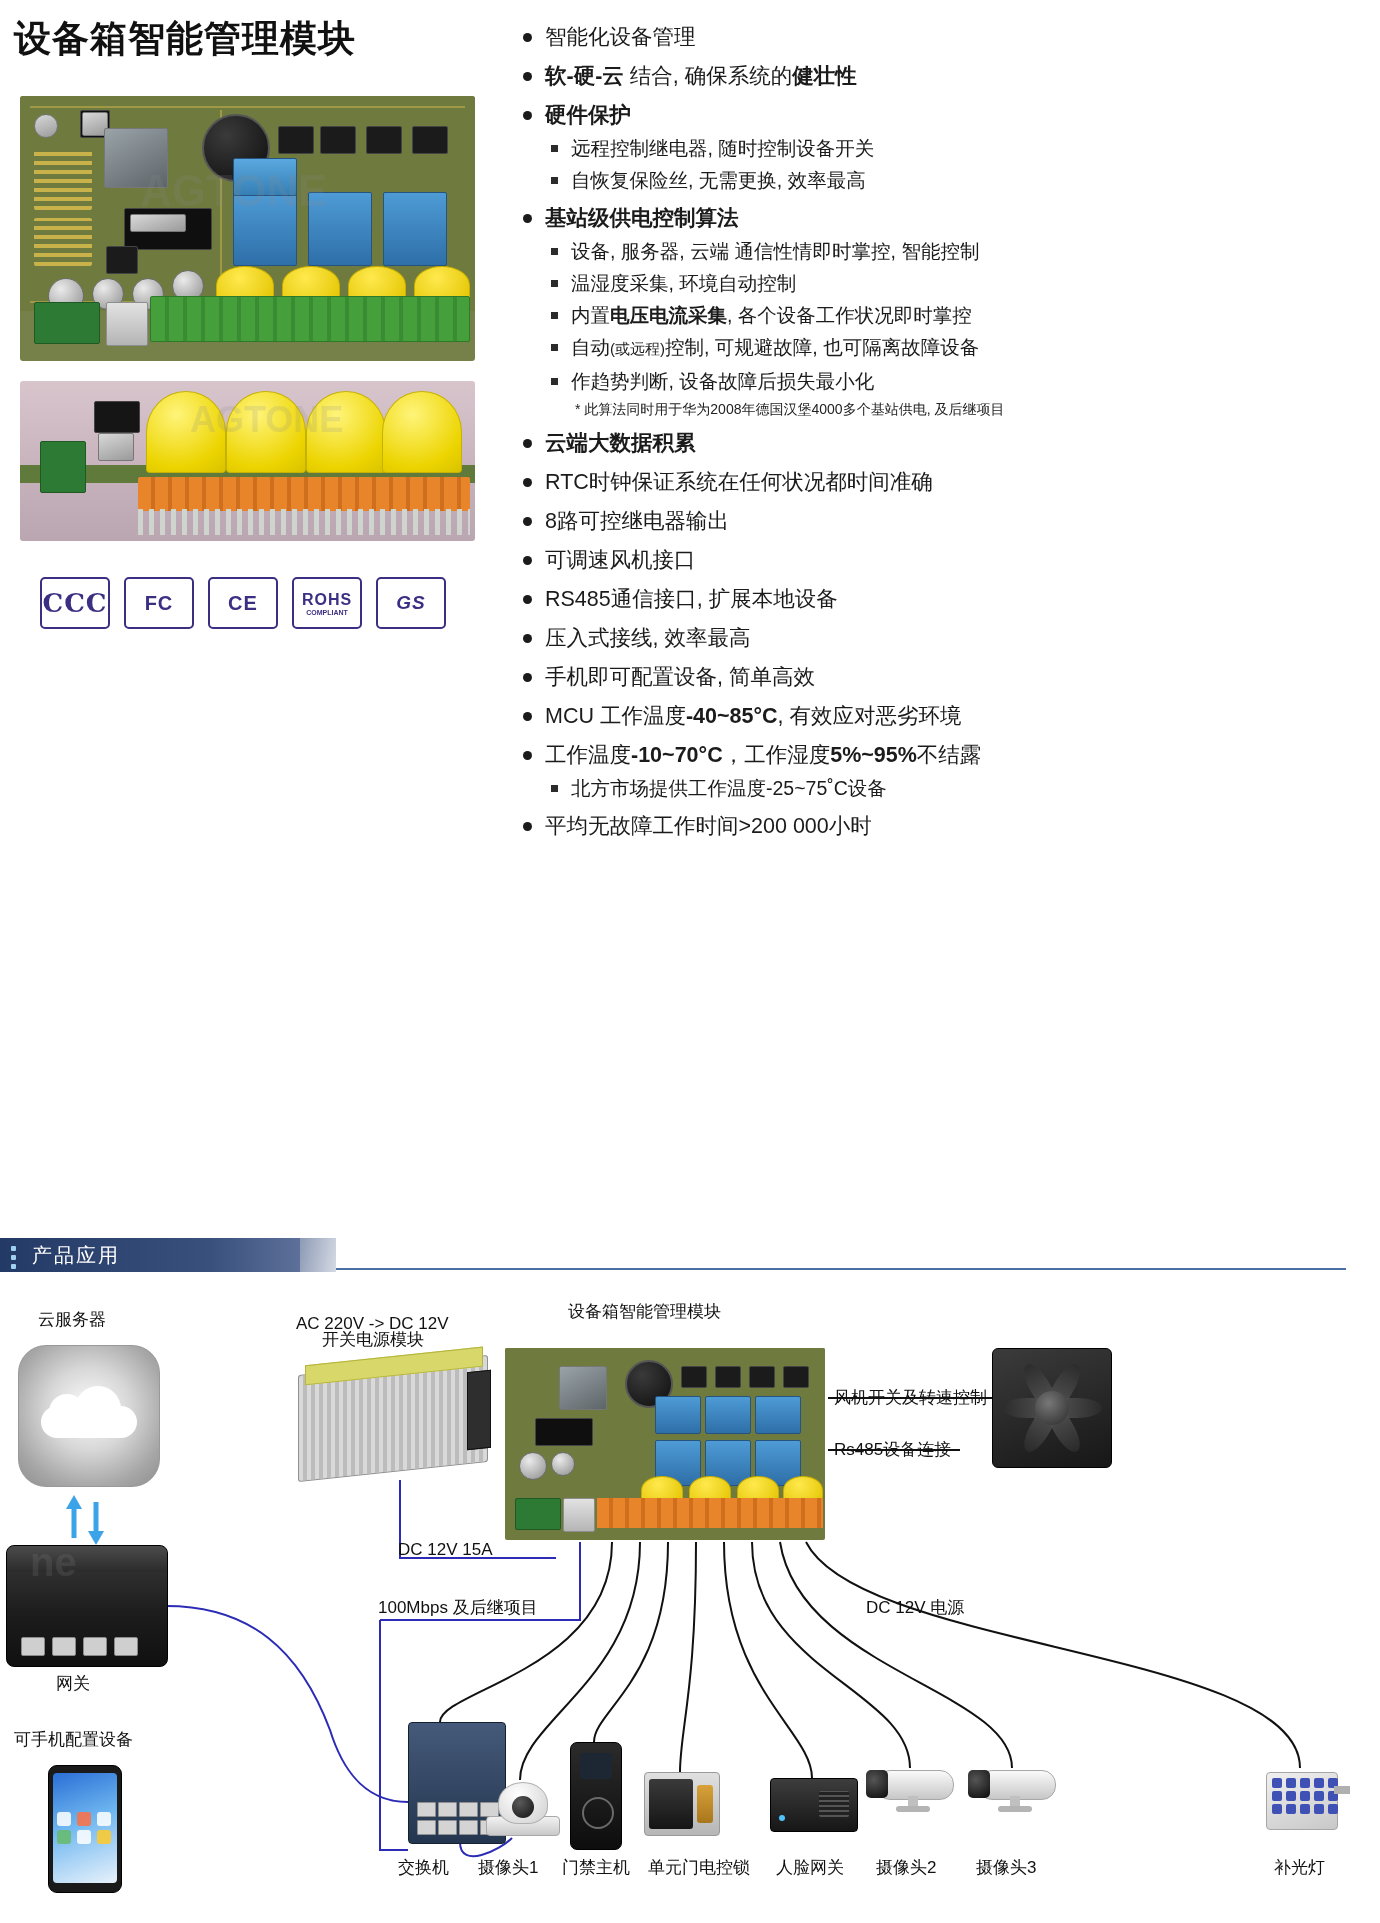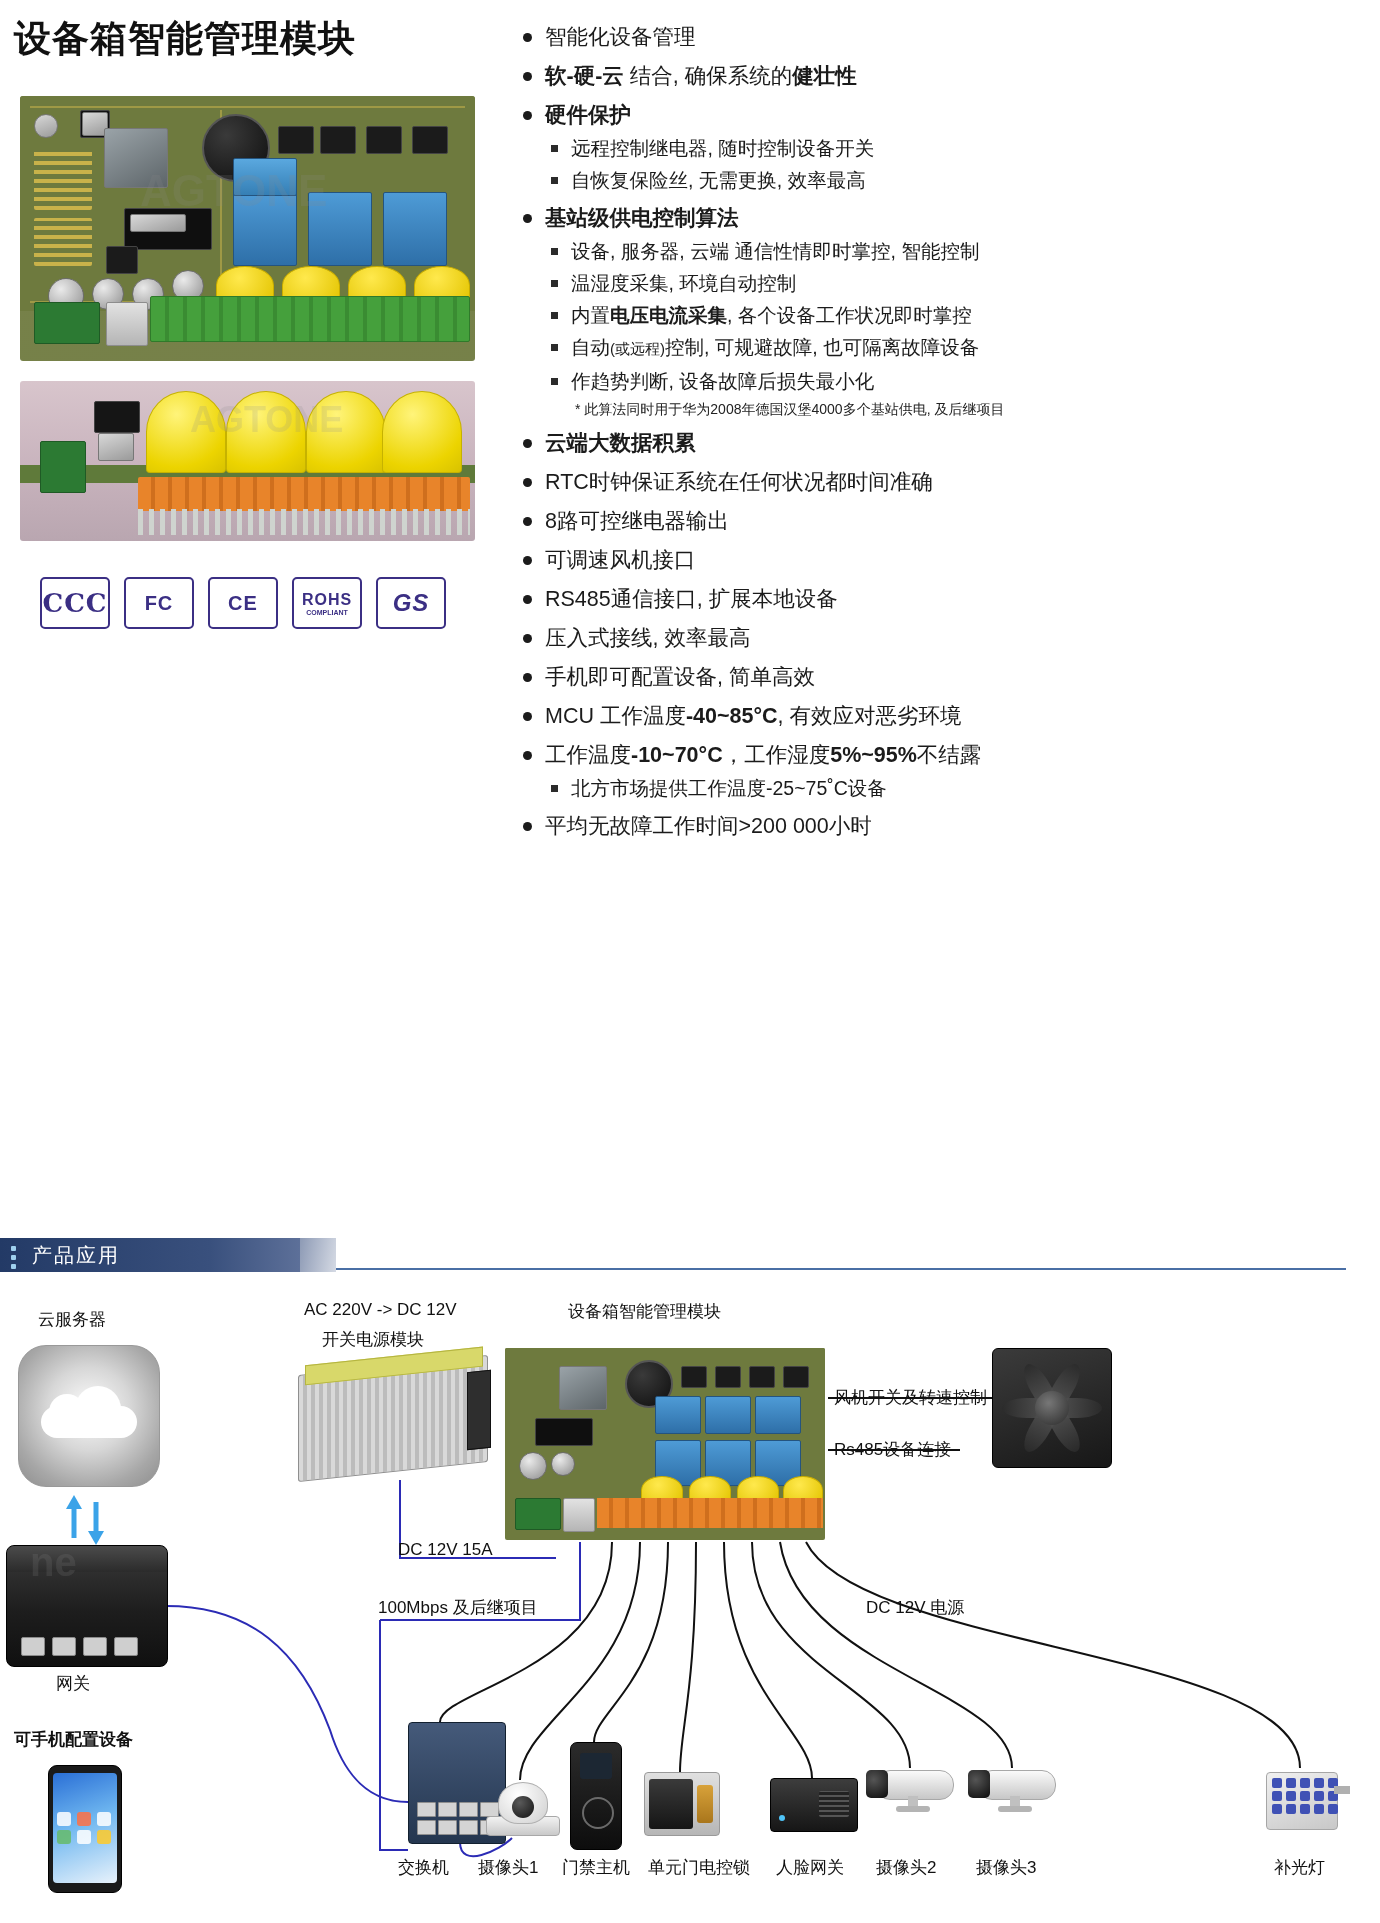--- a/index.html
+++ b/index.html
@@ -50,21 +50,21 @@
 
   
   .certs{display:flex;gap:14px;margin-top:36px;padding-left:20px;}
   .cert{
     width:66px;height:48px;border:2px solid #3b2f84;border-radius:5px;
     display:flex;align-items:center;justify-content:center;color:#3b2f84;
     font-weight:bold;font-size:20px;letter-spacing:1px;background:#fff;
   }
   .cert small{display:block;font-size:7px;letter-spacing:0;font-weight:bold;text-align:center;line-height:1;}
   .cert .ccc{font-size:26px;font-family:"DejaVu Serif",serif;}
-  .cert.gs{font-size:24px;font-style:italic;}
+  .cert.gs{font-size:19px;font-style:italic;}
 
   
   .features{position:absolute;left:505px;top:22px;width:855px;}
   ul.lv1{list-style:none;margin:0;padding:0;}
   ul.lv1>li{
     position:relative;padding-left:40px;margin-bottom:9px;
     font-size:21.5px;line-height:30px;color:#1b1b1b;
   }
   ul.lv1>li::before{
     content:"";position:absolute;left:18px;top:11px;width:9px;height:9px;
@@ -99,21 +99,21 @@
   .section-bar .txt{
     position:absolute;left:32px;top:4px;color:#fff;font-size:20px;letter-spacing:2px;
   }
   .section-bar .line{
     position:absolute;left:336px;top:30px;width:1010px;height:2px;background:#4a6fa5;
   }
 
   
   .diagram{position:absolute;left:0;top:1290px;width:1380px;height:633px;}
   .dlabel{position:absolute;font-size:17px;color:#111;white-space:nowrap;}
-  .dlabel.bold{font-weight:bold;}
+  .dlabel.bold{font-weight:normal;}
 
   
   .cloudbox{
     position:absolute;left:18px;top:55px;width:140px;height:140px;border-radius:28px;
     background:radial-gradient(circle at 50% 45%,#fdfdfd 0%,#d7d7d7 40%,#a7a7a7 75%,#8e8e8e 100%);
     border:1px solid #999;
   }
   .cloudbox .cloud{
     position:absolute;left:22px;top:40px;width:96px;height:52px;
   }
@@ -431,21 +431,21 @@
     <div class="apps">
         <i></i>
         <i></i>
         <i></i>
         <i></i>
         <i></i>
         <i></i>
       </div>
   </div>
 
-  <div class="dlabel" style="left:296px;top:10px;margin-left:8px;">AC 220V -&gt; DC 12V</div>
+  <div class="dlabel" style="left:296px;top:24px;">AC 220V -&gt; DC 12V</div>
   <div class="dlabel" style="left:322px;top:38px;">开关电源模块</div>
   <div class="psu">
     <div class="top"></div>
     <div class="term"></div>
   </div>
   <div class="dlabel" style="left:398px;top:250px;">DC 12V 15A</div>
 
   <div class="dlabel" style="left:568px;top:10px;">设备箱智能管理模块</div>
   <div class="board3">
     <div class="bt"></div>

